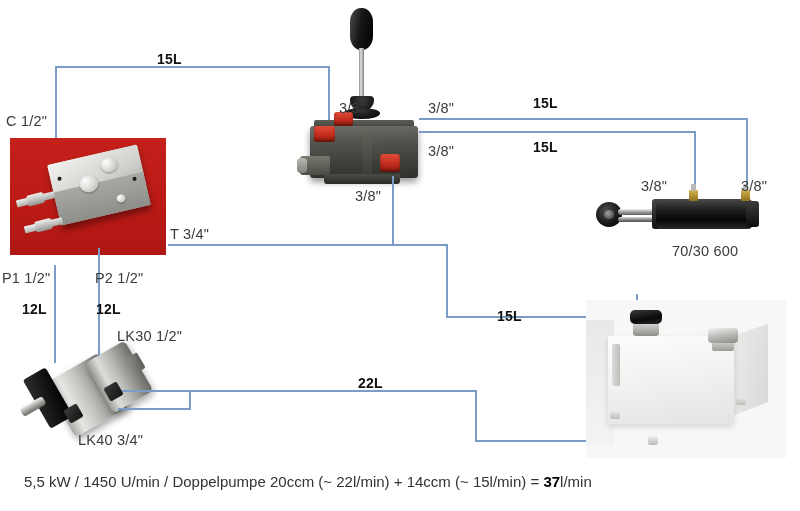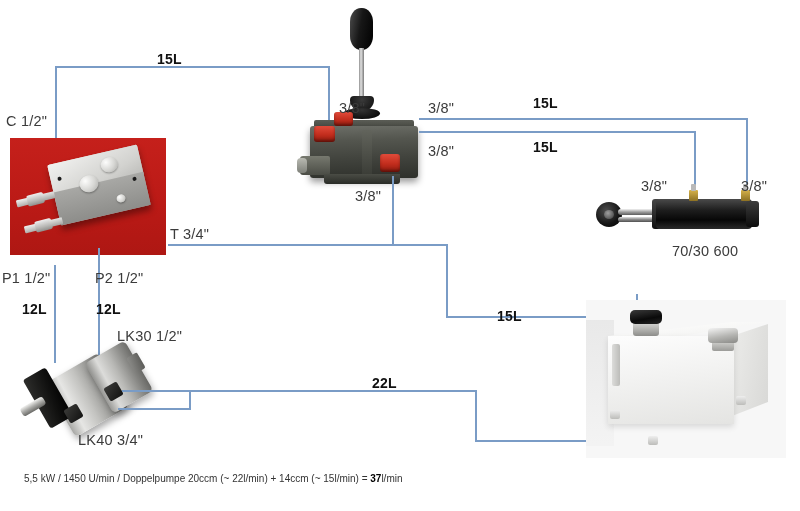--- a/index.html
+++ b/index.html
@@ -8,21 +8,21 @@
   #stage{position:relative;width:800px;height:511px;background:#fff;overflow:hidden;}
 
   
   .ln{position:absolute;background:#7a9cc6;}
   .lnh{height:2px;}
   .lnv{width:2px;}
 
   
   .lbl{position:absolute;color:#3b3b3b;font-size:14.5px;white-space:nowrap;letter-spacing:.2px;}
   .lbl.b{font-weight:bold;color:#111;font-size:14px;}
-  .caption{position:absolute;font-size:10px;color:#333;white-space:nowrap;text-align:center;}
+  .caption{position:absolute;font-size:15px;color:#333;white-space:nowrap;text-align:center;}
   .caption b{color:#000;}
 
   
   .redbox{position:absolute;left:10px;top:138px;width:156px;height:117px;
           background:linear-gradient(180deg,#c5201b 0%,#bb1a16 55%,#ae1713 100%);}
   .mf-body{position:absolute;left:43px;top:16px;width:92px;height:62px;
            transform:rotate(-13deg);
            background:linear-gradient(150deg,#e8e8e6 0%,#c9c9c6 38%,#b0b0ad 62%,#9a9a97 100%);
            box-shadow:0 5px 6px rgba(0,0,0,.38);border-radius:2px;}
   .mf-top{position:absolute;left:0;top:0;width:92px;height:30px;
@@ -248,21 +248,21 @@
 
   <span class="lbl" style="left:117px;top:328px;">LK30 1/2"</span>
   <span class="lbl" style="left:78px;top:432px;">LK40 3/4"</span>
 
   <div class="ln lnh" style="left:118px;top:408px;width:73px;"></div>
   <div class="ln lnv" style="left:189px;top:390px;height:20px;"></div>
 
   <div class="ln lnh" style="left:122px;top:390px;width:355px;"></div>
   <div class="ln lnv" style="left:475px;top:390px;height:52px;"></div>
   <div class="ln lnh" style="left:475px;top:440px;width:175px;"></div>
-  <span class="lbl b" style="left:372px;top:375px;">22L</span>
+  <span class="lbl b" style="left:358px;top:375px;">22L</span>
 
   <div class="tank">
     <div class="tk-wm"></div>
     <div class="tk-topf"></div>
     <div class="tk-side"></div>
     <div class="tk-body"></div>
     <div class="tk-gg"></div>
     <div class="tk-filler">
       <div class="tk-fl-n"></div>
       <div class="tk-fl-c"></div>

